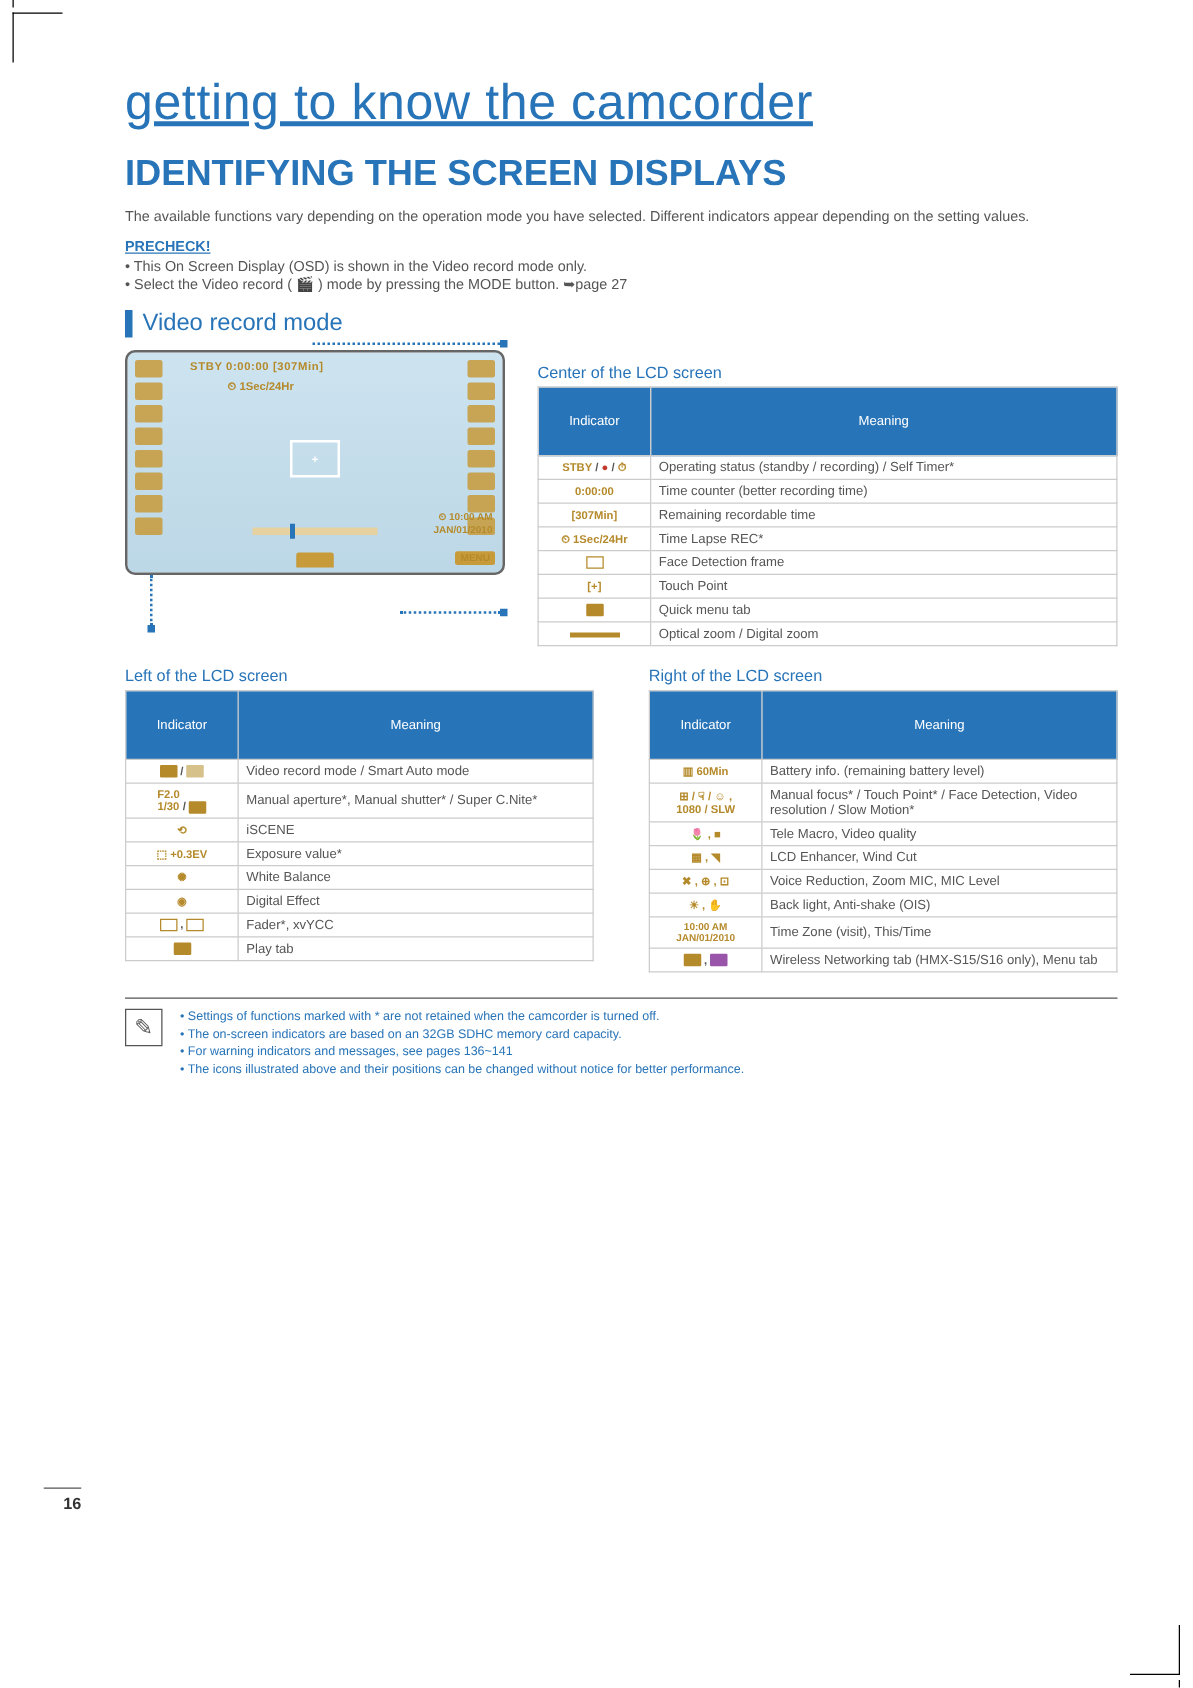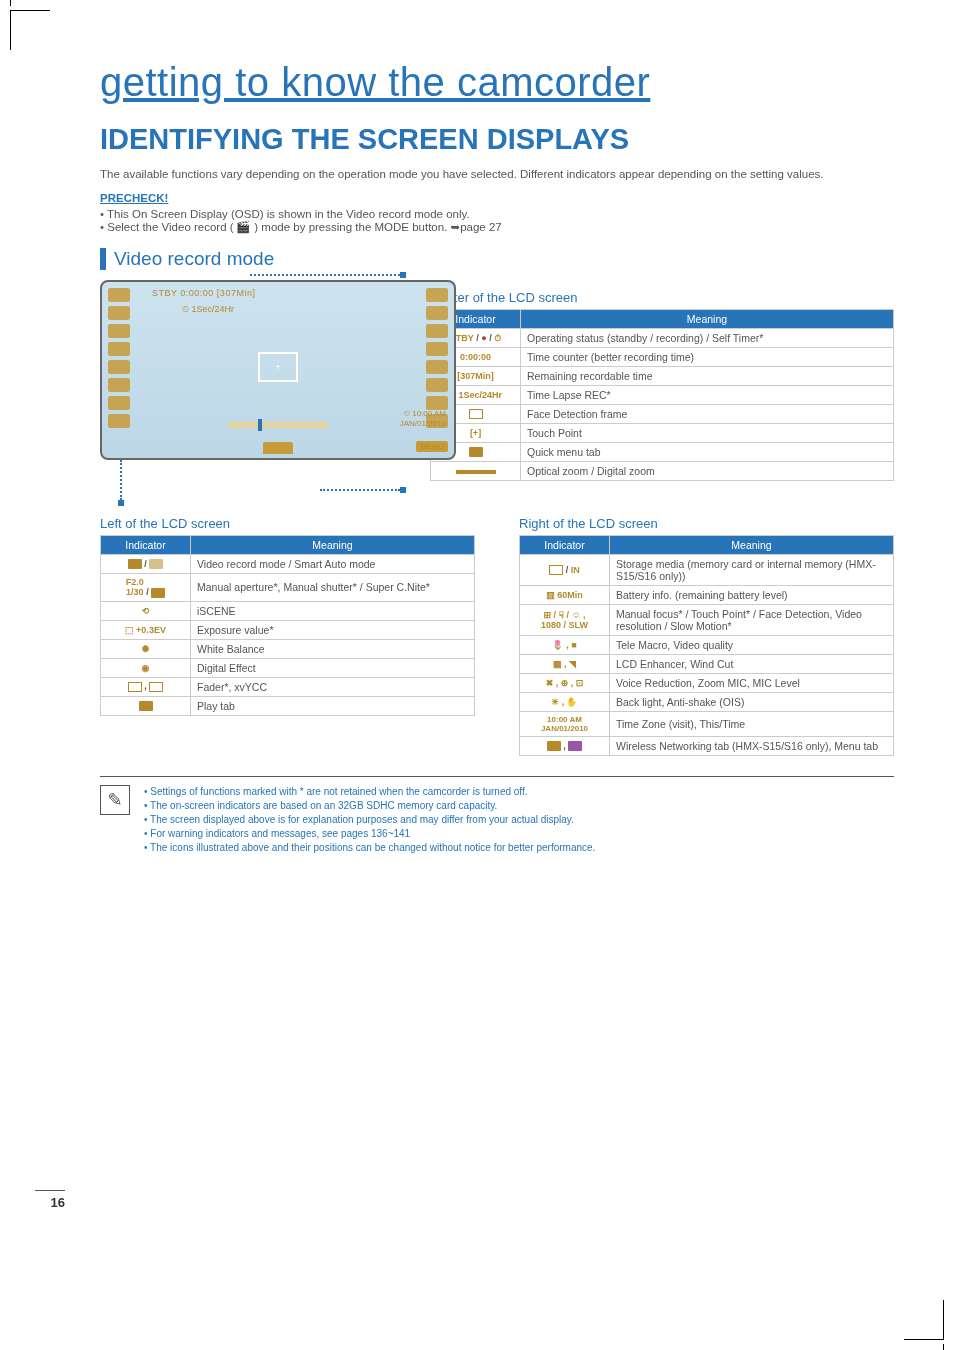--- a/index.html
+++ b/index.html
@@ -68,29 +68,29 @@
   }
   .lcd-area {
     display: flex;
     gap: 30px;
     align-items: flex-start;
   }
   .lcd-mock {
     width: 300px;
   }
   .lcd-screen {
-    width: 356px;
+    width: 304px;
     height: 180px;
     background: linear-gradient(#cde3f0, #bcd7e6);
     border: 2px solid #666;
     border-radius: 8px;
     position: relative;
     font-size: 9px;
     color: #b58a2b;
-    font-weight: normal;
+    font-weight: bold;
   }
   .lcd-screen .top-line { position: absolute; top: 6px; left: 50px; letter-spacing: 0.5px; }
   .lcd-screen .top-line2 { position: absolute; top: 22px; left: 80px; }
   .lcd-screen .left-icons { position: absolute; left: 6px; top: 6px; display: flex; flex-direction: column; gap: 4px; }
   .lcd-screen .left-icons span { display: block; width: 22px; height: 14px; background: #c79a3a; border-radius: 2px; opacity: 0.85; }
   .lcd-screen .right-icons { position: absolute; right: 6px; top: 6px; display: flex; flex-direction: column; gap: 4px; align-items: flex-end;}
   .lcd-screen .right-icons span { display: block; width: 22px; height: 14px; background: #c79a3a; border-radius: 2px; opacity: 0.85;}
   .lcd-screen .focus-frame { position: absolute; top: 70px; left: 50%; transform: translateX(-50%); width: 40px; height: 30px; border: 2px solid #fff; }
   .lcd-screen .focus-frame::after { content: "+"; position: absolute; top: 50%; left: 50%; transform: translate(-50%, -50%); color: #fff; }
   .lcd-screen .zoom-bar { position: absolute; bottom: 30px; left: 50%; transform: translateX(-50%); width: 100px; height: 6px; background: #e5d2a0; }
@@ -112,21 +112,21 @@
   }
   table.ind {
     border-collapse: collapse;
     width: 100%;
     font-size: 10.5px;
   }
   table.ind th {
     background: #2874b8;
     color: #fff;
     font-weight: normal;
-    padding: 3px 6px;
+    padding: 21px 6px;
     border: 1px solid #ccc;
     text-align: center;
   }
   table.ind td {
     border: 1px solid #ccc;
     padding: 3px 6px;
     color: #555;
     vertical-align: middle;
   }
   table.ind td.ind-col {
@@ -359,24 +359,20 @@
       <div class="screen-heading">Right of the LCD screen</div>
       <table class="ind">
         <thead>
             <tr>
           <th>Indicator</th>
           <th>Meaning</th>
         </tr>
           </thead>
         <tbody id="right-body">
             <tr>
-              <td class="ind-col"><span class="icon-box-outline"></span> / <span class="ind-icon-orange">IN</span></td>
-              <td>Storage media (memory card or internal memory (HMX-S15/S16 only))</td>
-            </tr>
-            <tr>
               <td class="ind-col"><span class="ind-icon-orange">▥ 60Min</span></td>
               <td>Battery info. (remaining battery level)</td>
             </tr>
             <tr>
               <td class="ind-col"><span class="ind-icon-orange">⊞ / ☟ / ☺ ,<br>1080 / SLW</span></td>
               <td>Manual focus* / Touch Point* / Face Detection, Video resolution / Slow Motion*</td>
             </tr>
             <tr>
               <td class="ind-col"><span class="ind-icon-orange">🌷 , ■</span></td>
               <td>Tele Macro, Video quality</td>
@@ -404,21 +400,20 @@
           </tbody>
       </table>
     </div>
   </div>
 
   <div class="notes-box">
     <div class="notes-icon">✎</div>
     <ul id="notes-list">
         <li>Settings of functions marked with * are not retained when the camcorder is turned off.</li>
         <li>The on-screen indicators are based on an 32GB SDHC memory card capacity.</li>
-        <li>The screen displayed above is for explanation purposes and may differ from your actual display.</li>
         <li>For warning indicators and messages, see pages 136~141</li>
         <li>The icons illustrated above and their positions can be changed without notice for better performance.</li>
       </ul>
   </div>
 
 </div>
 
 <div class="page-num">16</div>
 
 </body></html>

